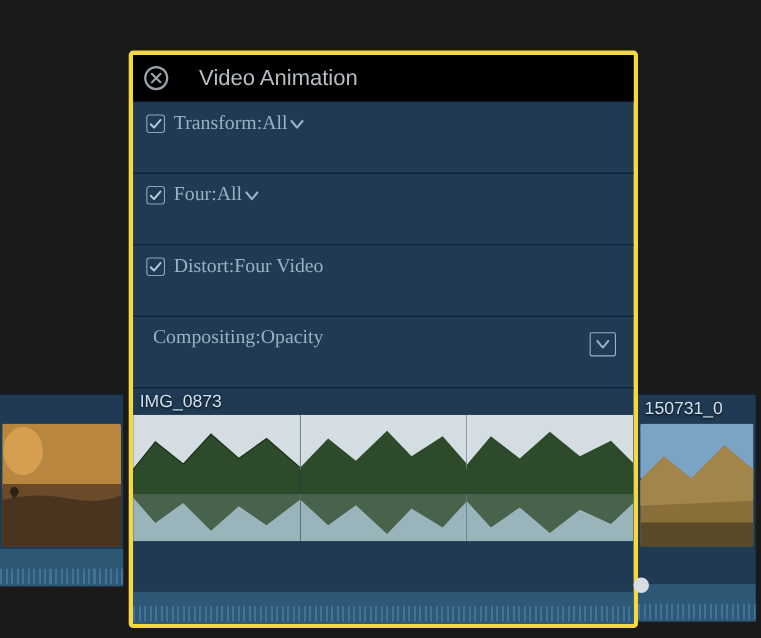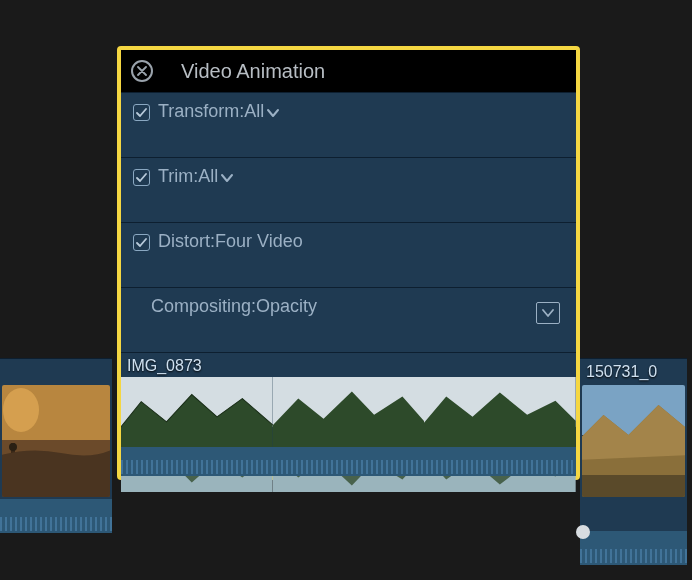--- a/index.html
+++ b/index.html
@@ -60,38 +60,39 @@
     margin-top: 3px;
   }
   .checkbox svg { display: block; }
   .effect-label {
     color: #9bb0c4;
     font-size: 18px;
     font-weight: 400;
     display: flex;
     align-items: center;
     gap: 0;
+    font-family: Liberation Serif, serif;
   }
   .chev {
     margin-left: 2px;
     margin-top: 2px;
   }
-  .no-check-pad { padding-left: 30px; }
+  .no-check-pad { padding-left: 18px; }
   .expand-box {
     position: absolute;
     right: 16px;
     top: 14px;
     width: 24px; height: 22px;
     border: 1.5px solid #9bb0c4;
     border-radius: 2px;
     display: flex; align-items: center; justify-content: center;
     cursor: pointer;
   }
   .clip-block {
-    height: 124px;
+    height: 215px;
     border-top: 1px solid #0d1f30;
     position: relative;
   }
   .clip-name {
     color: #cfe1f1;
     font-size: 16px;
     padding: 4px 6px 0 6px;
     position: absolute;
     top: 0; left: 0;
     z-index: 2;
@@ -219,21 +220,21 @@
     </div>
   </div>
 
   <div class="effect-row">
     <div class="checkbox">
       <svg width="11" height="10" viewBox="0 0 11 10">
           <path d="M1,5 L4,8 L10,1" stroke="#b8cadb" stroke-width="1.8" fill="none" stroke-linecap="round" stroke-linejoin="round"></path>
         </svg>
     </div>
     <div class="effect-label">
-      <span>Trim:All</span>
+      <span>Four:All</span>
       <svg class="chev" width="14" height="10" viewBox="0 0 14 10">
           <path d="M2,2 L7,8 L12,2" stroke="#9bb0c4" stroke-width="2" fill="none" stroke-linecap="round" stroke-linejoin="round"></path>
         </svg>
     </div>
   </div>
 
   <div class="effect-row">
     <div class="checkbox">
       <svg width="11" height="10" viewBox="0 0 11 10">
           <path d="M1,5 L4,8 L10,1" stroke="#b8cadb" stroke-width="1.8" fill="none" stroke-linecap="round" stroke-linejoin="round"></path>

